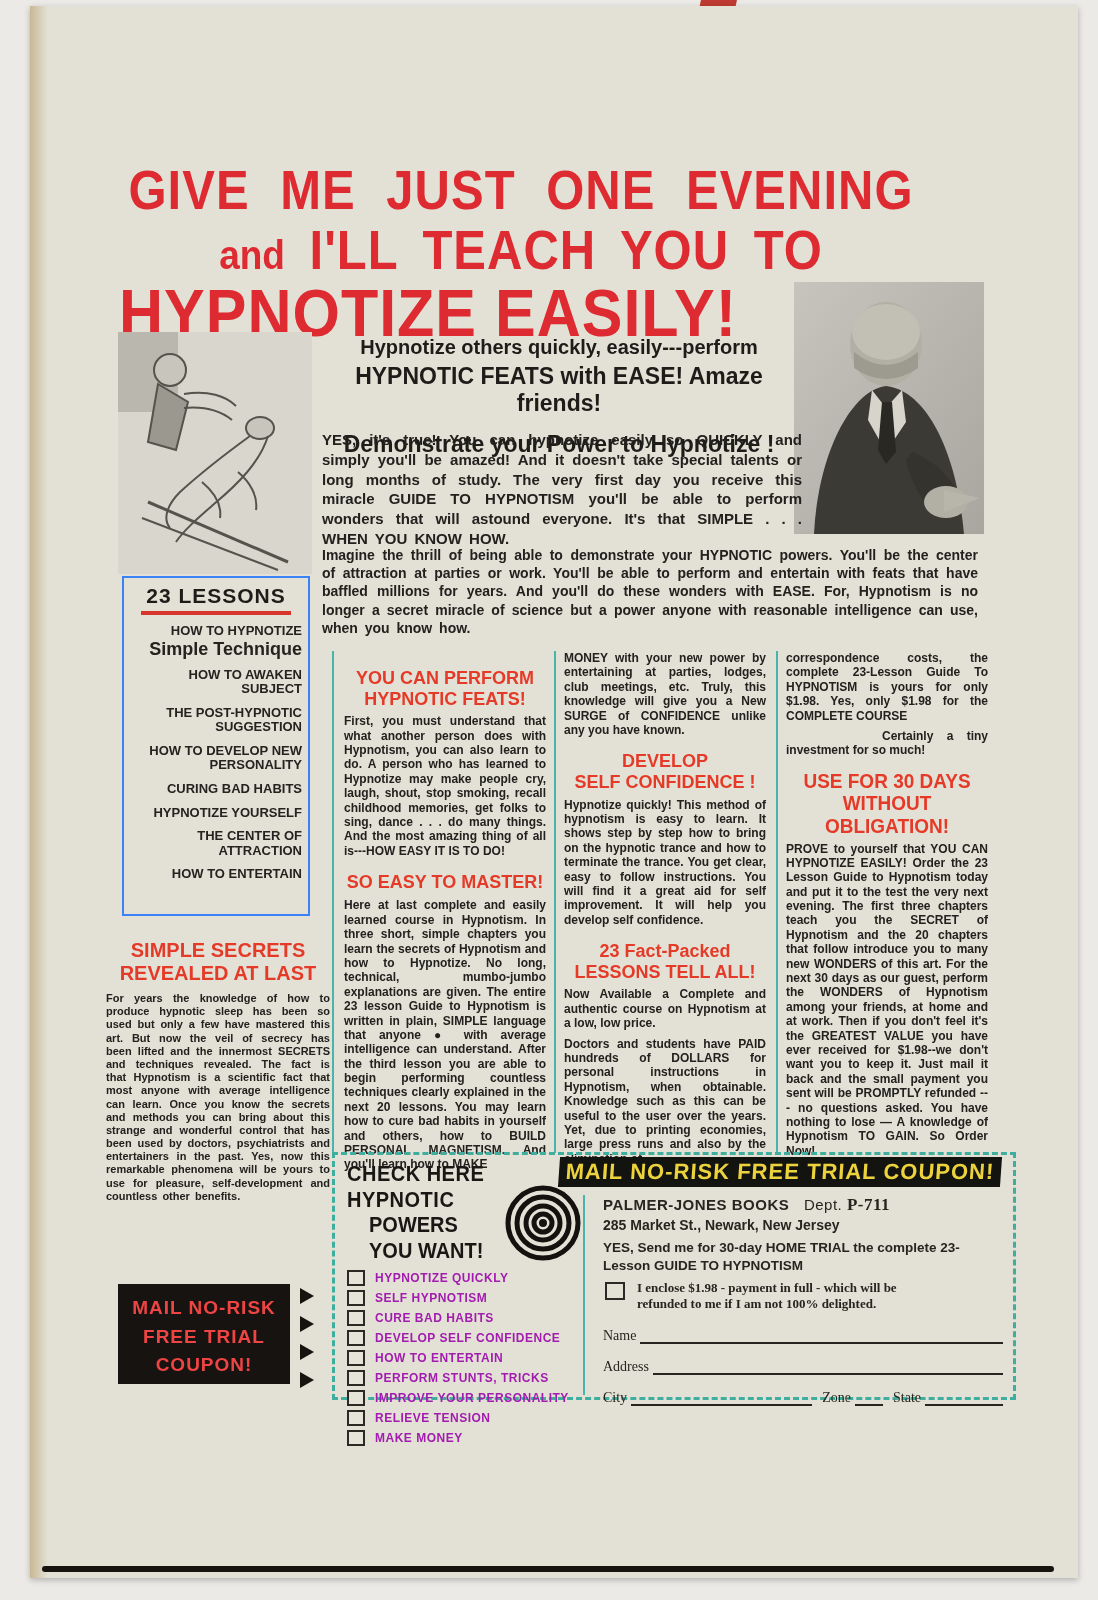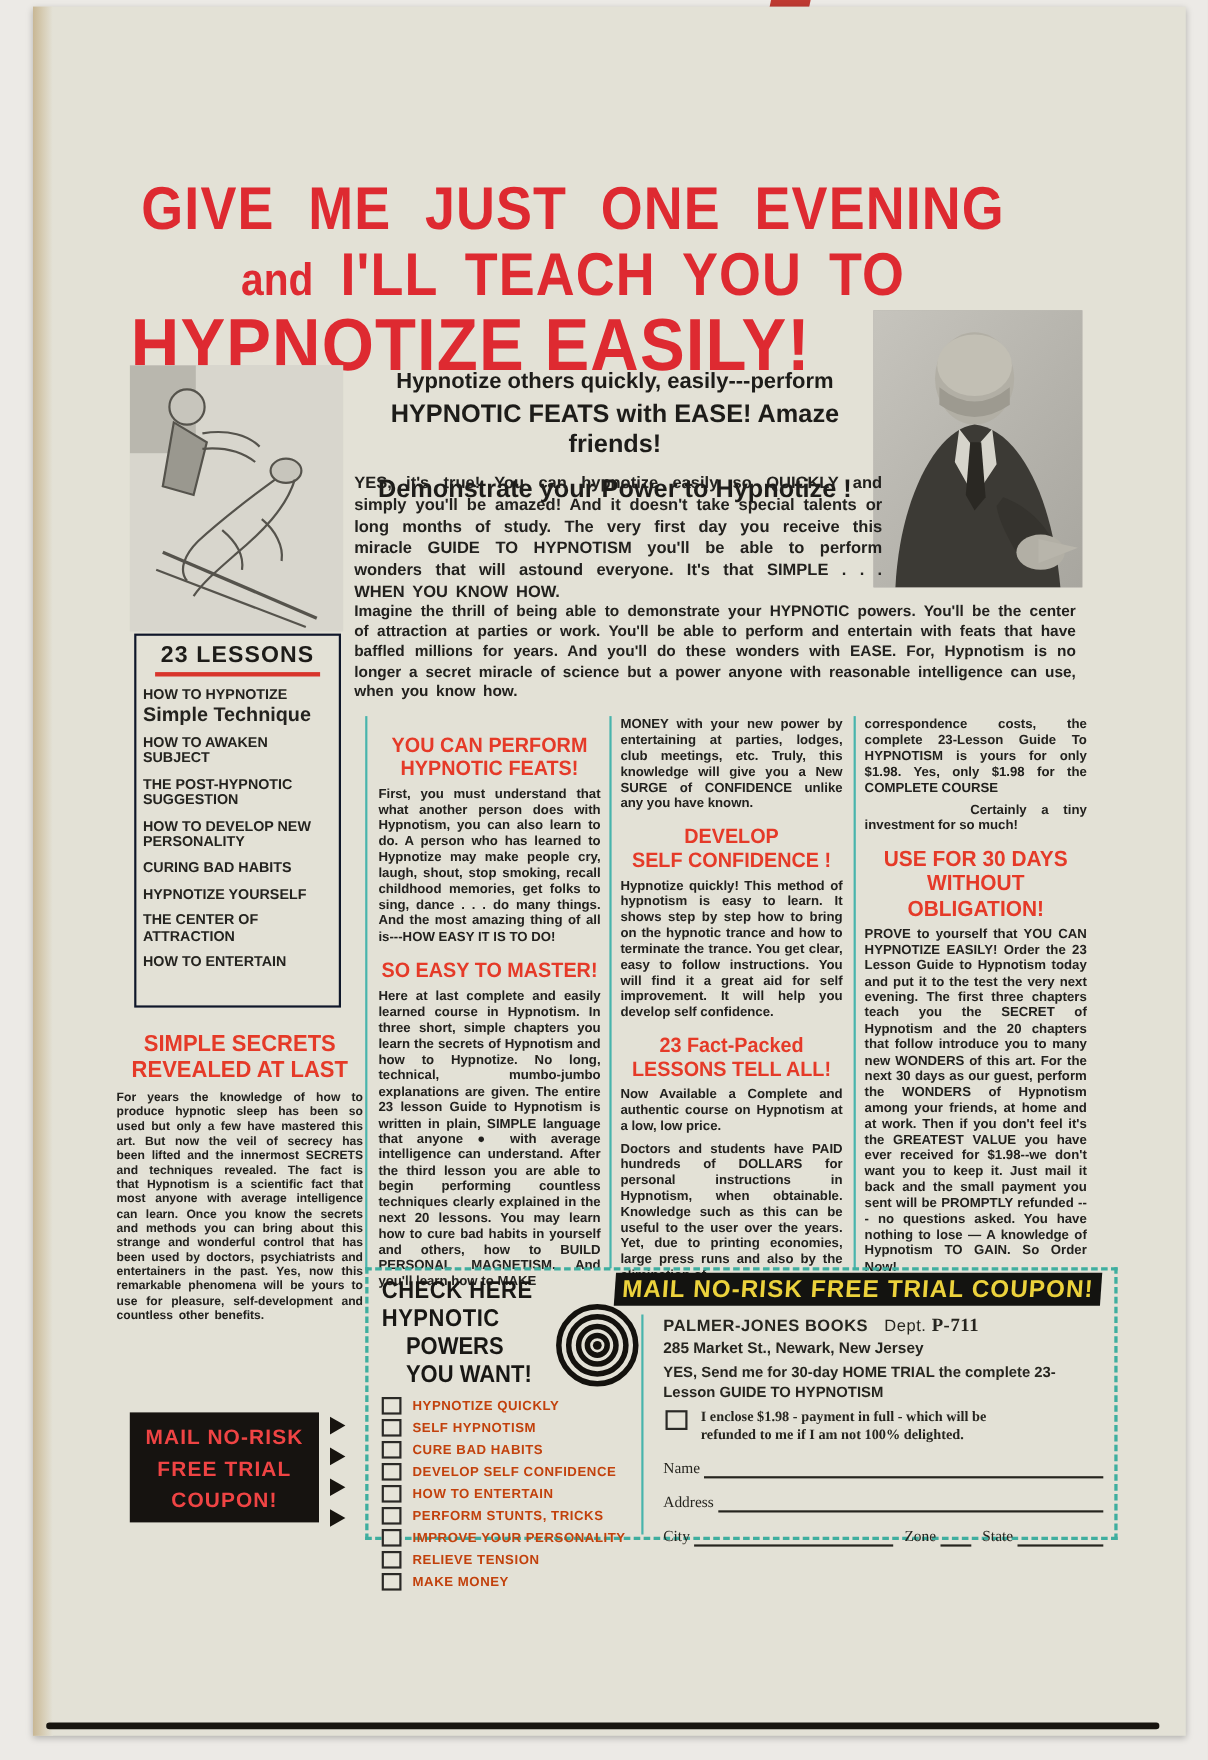--- a/index.html
+++ b/index.html
@@ -24,24 +24,24 @@
   .sketch{left:88px;top:326px;width:194px;height:242px;background:#d7d5cc;}
   .photo{left:764px;top:276px;width:190px;height:252px;background:#b7b5ae;}
   
   .sub-block{left:292px;top:330px;width:474px;color:#1d1c19;}
   .sub1{font-size:20px;font-weight:bold;}
   .sub2{font-size:23px;font-weight:bold;margin-top:4px;}
   .sub3{font-size:23px;font-weight:bold;margin-top:14px;}
   .para1{left:292px;top:424px;width:480px;font-size:15px;line-height:1.32;word-spacing:3px;}
   .para2{left:292px;top:540px;width:656px;font-size:14px;line-height:1.3;word-spacing:3px;}
   
-  .lessons{left:92px;top:570px;width:188px;height:340px;border:2px solid #0f172a;background:#e3e1d6;padding:6px 6px 0 6px;box-sizing:border-box;}
+  .lessons{left:92px;top:570px;width:188px;height:340px;border:2px solid #3b82f6;background:#e3e1d6;padding:6px 6px 0 6px;box-sizing:border-box;}
   .lessons-title{font-size:21px;font-weight:bold;color:#1d1c19;text-align:center;letter-spacing:1px;}
   .lessons-rule{width:150px;height:4px;background:#d8352c;margin:3px auto 9px auto;}
-  .lesson{text-align:left;margin-bottom:9px;font-weight:bold;color:#24231f;font-size:13px;line-height:1.12;}
+  .lesson{text-align:right;margin-bottom:9px;font-weight:bold;color:#24231f;font-size:13px;line-height:1.12;}
   .lesson-sub{font-weight:bold;font-size:18px;}
   
   .secrets-head{left:78px;top:934px;width:220px;font-size:20px;font-weight:bold;line-height:1.08;transform:scaleY(1.05);}
   .secrets-body{left:76px;top:986px;width:224px;font-size:11px;line-height:1.2;word-spacing:2px;}
   
   .mailbox{left:88px;top:1278px;width:172px;height:100px;background:#161310;color:#ef4444;text-align:center;font-weight:bold;font-size:19px;line-height:1.5;padding-top:10px;box-sizing:border-box;letter-spacing:1px;}
   .arrows{left:270px;top:1282px;width:24px;height:100px;display:flex;flex-direction:column;justify-content:space-between;}
   .arrow{width:0;height:0;border-left:14px solid #17140f;border-top:8px solid transparent;border-bottom:8px solid transparent;}
   
   .vline{width:2px;background:#48b4ac;top:645px;height:502px;}
@@ -56,21 +56,21 @@
   .indent{text-indent:96px;}
   
   .coupon{left:302px;top:1146px;width:684px;height:248px;border:3px dashed #3fae9f;box-sizing:border-box;}
   .chk-area{position:absolute;left:12px;top:9px;width:240px;}
   .chk-h1{font-size:20px;font-weight:bold;color:#181714;transform:scaleY(1.1);letter-spacing:.5px;}
   .chk-h2{font-size:20px;font-weight:bold;color:#181714;padding-left:22px;margin-top:3px;transform:scaleY(1.1);}
   .chk-h3{font-size:20px;font-weight:bold;color:#181714;padding-left:22px;margin-top:3px;transform:scaleY(1.1);}
   .chk-list{margin-top:8px;}
   .chk-row{display:flex;align-items:center;margin-bottom:4px;}
   .chk-box{width:14px;height:12px;border:2px solid #2a2926;margin-right:10px;flex:none;background:#e6e4d9;}
-  .chk-label{font-size:12px;font-weight:bold;color:#c2410c;letter-spacing:.5px;white-space:nowrap;}
+  .chk-label{font-size:12px;font-weight:bold;color:#a21caf;letter-spacing:.5px;white-space:nowrap;}
   .bullseye{position:absolute;left:168px;top:28px;}
   .divider{position:absolute;left:248px;top:40px;height:200px;width:2px;background:#48b4ac;}
   .banner{position:absolute;left:224px;top:2px;width:442px;height:30px;background:#131310;color:#ecd23c;font-size:22px;font-weight:bold;text-align:center;line-height:30px;letter-spacing:1px;transform:skewX(-4deg);}
   .form{position:absolute;left:268px;top:40px;width:400px;color:#26251f;}
   .f-company{font-size:15px;font-weight:bold;letter-spacing:.5px;}
   .f-dept{font-weight:normal;}
   .f-deptno{font-family:"Liberation Serif",serif;font-weight:bold;font-size:17px;}
   .f-addr{font-size:14px;font-weight:bold;margin-top:2px;}
   .f-yes{font-size:13.5px;font-weight:bold;margin-top:6px;line-height:1.3;}
   .f-enclose{display:flex;margin-top:6px;}

